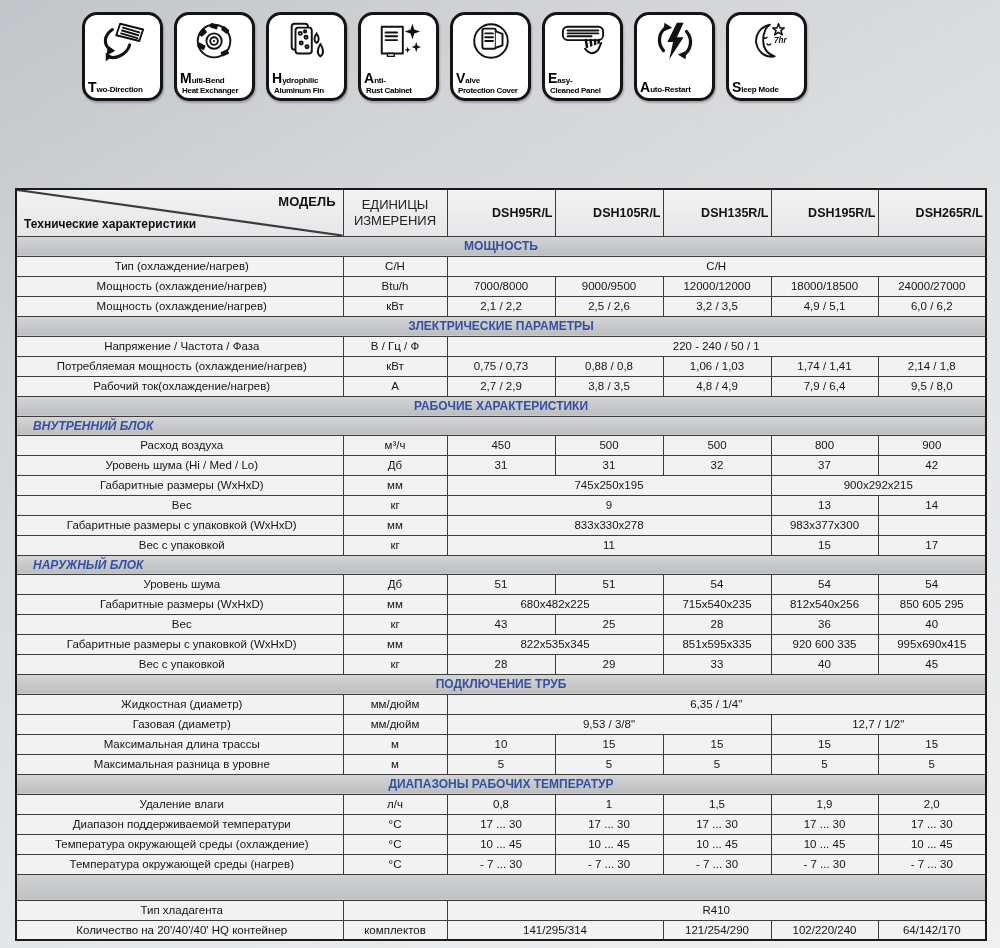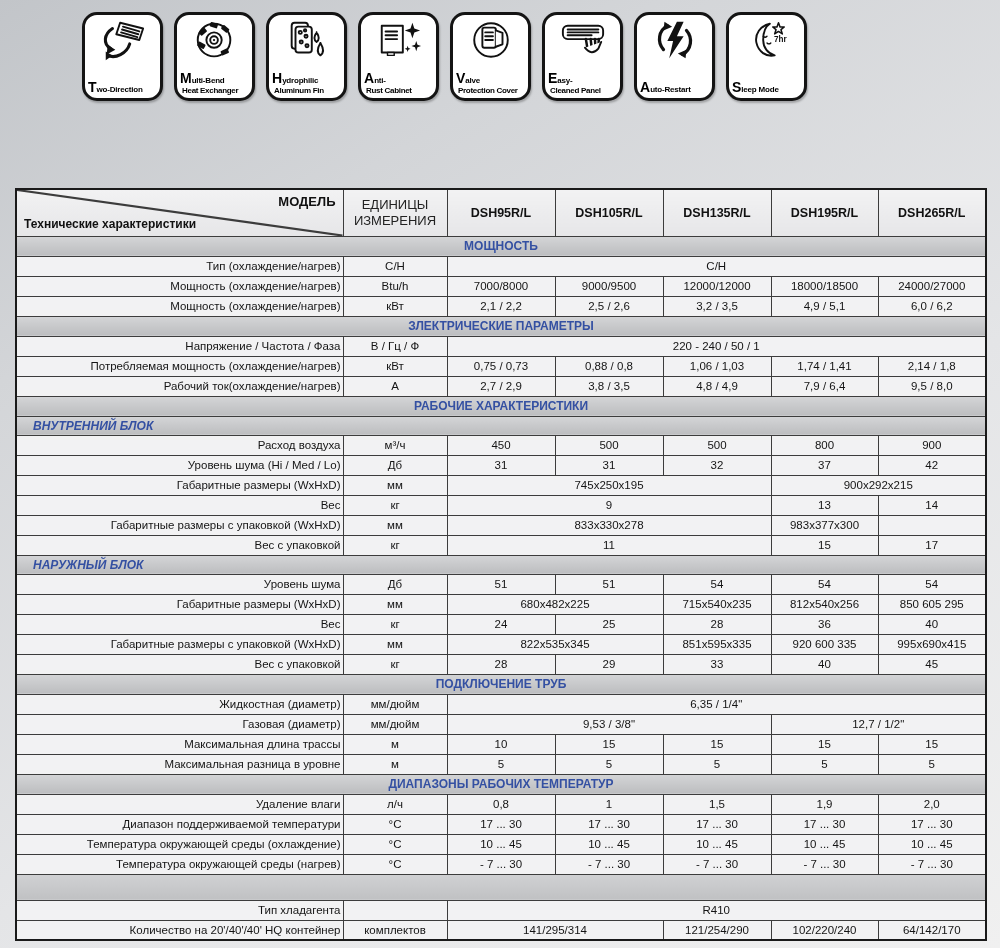--- a/index.html
+++ b/index.html
@@ -9,52 +9,52 @@
     font-family:"Liberation Sans",sans-serif;color:#111;
   }
   
   .features{position:absolute;left:82px;top:12px;display:flex;gap:11px;}
   .tile{
     width:81px;height:89px;box-sizing:border-box;background:#fff;
     border:3px solid #141414;border-radius:15px;padding:2px 3px 3px 3px;
     display:flex;flex-direction:column;justify-content:space-between;
     box-shadow:1px 2px 2px rgba(0,0,0,.25);
   }
-  .tile .iconwrap{height:48px;display:flex;align-items:center;justify-content:center;}
+  .tile .iconwrap{height:48px;display:flex;align-items:flex-end;justify-content:center;font-style:italic;}
   .tile .lbl{font-weight:bold;line-height:1;color:#000;white-space:nowrap;}
   .lbl .cap{font-size:14px;}
   .lbl .rest{font-size:8px;letter-spacing:-0.2px;}
   .lbl .l2{display:block;font-size:8px;letter-spacing:-0.3px;margin-top:1px;padding-left:2px;}
   
   table.spec{
     position:absolute;left:15px;top:188px;width:970px;
     border-collapse:collapse;table-layout:fixed;border:2px solid #1a1a1a;
     background:#f2f2f3;
   }
   .spec th,.spec td{
     border:1px solid #3c3c3c;box-sizing:border-box;
     overflow:hidden;white-space:nowrap;padding:0 2px;
   }
   tr.head th{background:linear-gradient(#f2f2f3,#e6e6e8);height:47px;}
   th.corner{position:relative;text-decoration:underline;}
   .diag{position:absolute;left:0;top:0;width:100%;height:100%;}
   .corner-top{position:absolute;top:4px;right:7px;font-weight:bold;font-size:13px;}
   .corner-bottom{position:absolute;bottom:5px;left:7px;font-weight:bold;font-size:12px;}
   th.units-h{font-weight:normal;font-size:13px;color:#222;text-align:center;white-space:normal;line-height:1.25;}
-  th.model-h{font-weight:bold;font-size:12.5px;text-align:center;}
+  th.model-h{font-weight:bold;font-size:12.5px;text-align:right;}
   tr.section td,tr.subsection td{
     background:linear-gradient(#d4d5d7,#bcbdbf);
     color:#3450a2;font-weight:bold;font-size:12px;height:20px;
   }
   tr.section td{text-align:center;}
   tr.subsection td{text-align:left;font-style:italic;padding-left:16px;height:19px;}
   tr.spacer td{background:linear-gradient(#d0d1d3,#c0c1c3);height:26px;}
   tr.data{height:20px;}
   tr.data td{font-size:11.5px;color:#141414;}
-  td.pname{text-align:right;padding-left:6px;}
+  td.pname{text-align:center;padding-left:6px;}
   td.unit,td.val{text-align:center;}
 </style>
 </head>
 <body>
 
 <div class="page">
 
   <div class="features">
       <div class="tile">
         <span class="iconwrap">
@@ -317,21 +317,21 @@
           <td class="pname">Габаритные размеры (WxHxD)</td>
           <td class="unit">мм</td>
           <td class="val" colspan="2">680x482x225</td>
           <td class="val">715x540x235</td>
           <td class="val">812x540x256</td>
           <td class="val">850 605 295</td>
         </tr>
         <tr class="data">
           <td class="pname">Вес</td>
           <td class="unit">кг</td>
-          <td class="val">24</td>
+          <td class="val">43</td>
           <td class="val">25</td>
           <td class="val">28</td>
           <td class="val">36</td>
           <td class="val">40</td>
         </tr>
         <tr class="data">
           <td class="pname">Габаритные размеры с упаковкой (WxHxD)</td>
           <td class="unit">мм</td>
           <td class="val" colspan="2">822x535x345</td>
           <td class="val">851x595x335</td>

